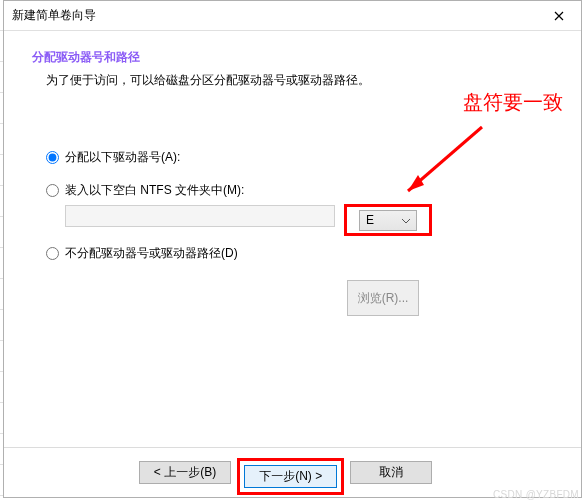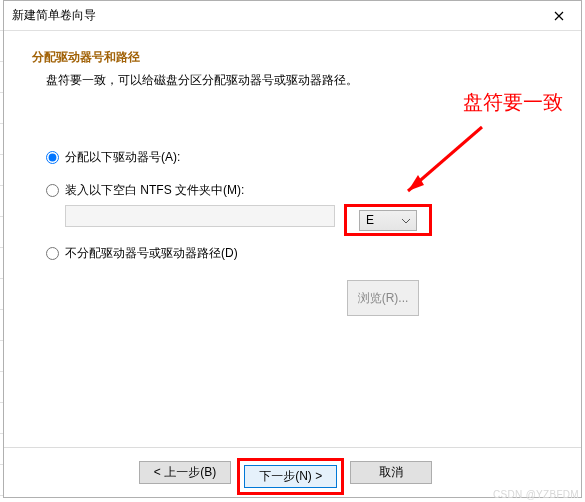--- a/index.html
+++ b/index.html
@@ -49,21 +49,21 @@
     }
     .close-btn svg { width: 10px; height: 10px; }
     .content {
       flex: 1;
       padding: 18px 28px 10px 28px;
       position: relative;
     }
     .heading {
       font-size: 12px;
       font-weight: bold;
-      color: #a16207;
+      color: #8b5cf6;
       margin-bottom: 6px;
     }
     .subheading {
       font-size: 12px;
       color: #000;
       margin-left: 14px;
       margin-bottom: 60px;
     }
     .annotation {
       position: absolute;
@@ -207,21 +207,21 @@
     <span class="titlebar-title">新建简单卷向导</span>
     <div class="close-btn">
       <svg viewBox="0 0 10 10">
           <path d="M1 1 L9 9 M9 1 L1 9" stroke="#000" stroke-width="1.2" fill="none"></path>
         </svg>
     </div>
   </div>
 
   <div class="content">
     <div class="heading">分配驱动器号和路径</div>
-    <div class="subheading">盘符要一致，可以给磁盘分区分配驱动器号或驱动器路径。</div>
+    <div class="subheading">为了便于访问，可以给磁盘分区分配驱动器号或驱动器路径。</div>
 
     <div class="annotation">盘符要一致</div>
     <svg class="arrow" width="110" height="90">
       <line x1="98" y1="8" x2="24" y2="72" stroke="#ff0000" stroke-width="3"></line>
       <polygon points="24,72 40,66 34,56" fill="#ff0000"></polygon>
     </svg>
 
     <div class="drive-select-box">
       <div class="drive-select">
         <span>E</span>

